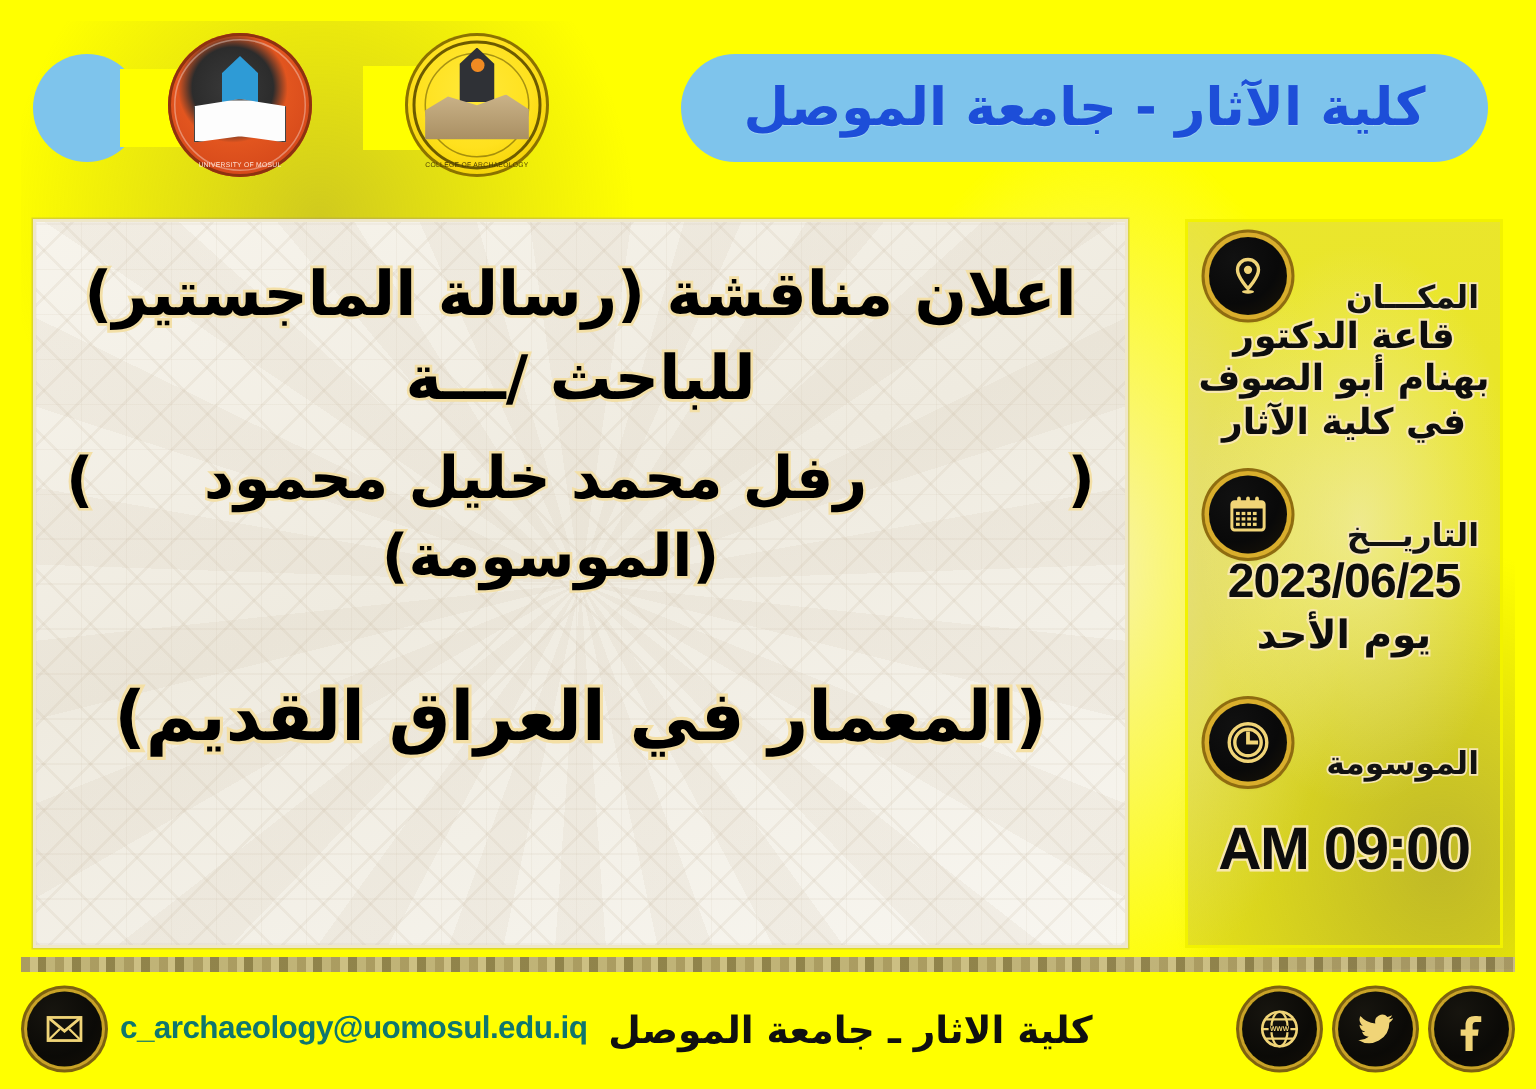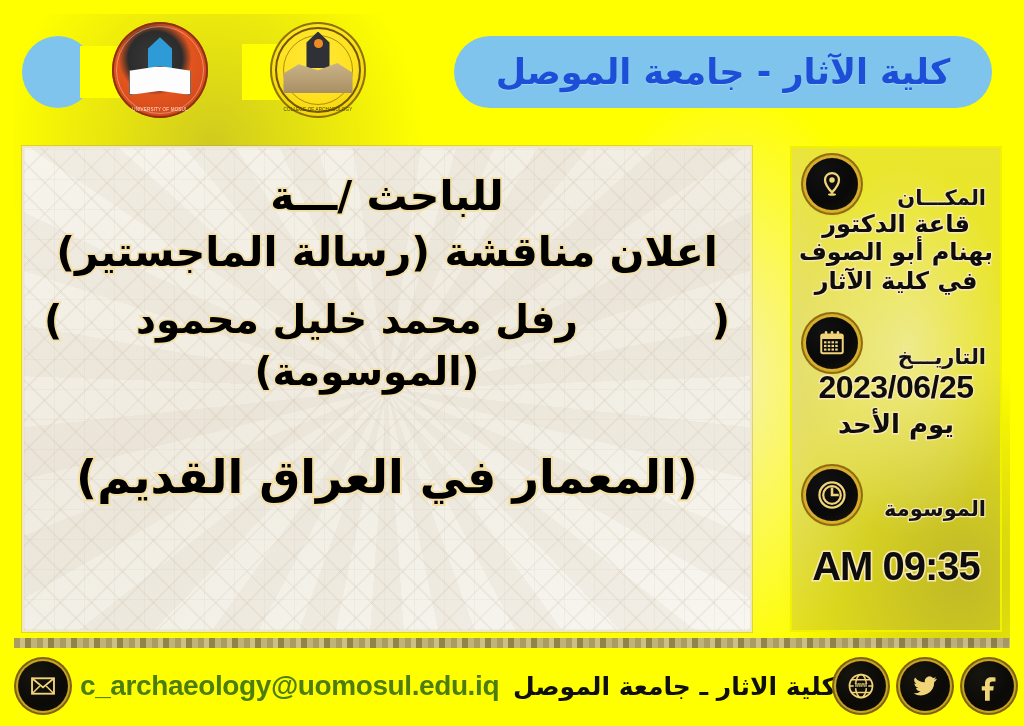--- a/index.html
+++ b/index.html
@@ -332,23 +332,23 @@
     width: 50px; height: 50px;
     border-radius: 50%;
     background: radial-gradient(circle at 34% 28%, #17150f 0%, #0b0a07 60%, #151008 100%);
     box-shadow: 0 0 0 2px #c9a227, 0 0 0 4px #7d6210;
     display: flex;
     align-items: center;
     justify-content: center;
     flex: 0 0 auto;
   }
   .footer-email {
-    font-size: 28px;
-    font-weight: bold;
-    color: #4d7c0f;
+    font-size: 21px;
+    font-weight: bold;
+    color: #0f766e;
     font-family: "Liberation Sans", sans-serif;
     margin-left: 12px;
     letter-spacing: -0.4px;
     white-space: nowrap;
   }
   .footer-ar {
     font-size: 25px;
     font-weight: bold;
     color: #101010;
     margin-left: 14px;
@@ -391,22 +391,22 @@
       <div class="crest-land"></div>
       <div class="logo-micro">COLLEGE OF ARCHAEOLOGY</div>
     </div>
 
     <div class="header-banner">
       <div class="header-banner-text">كلية الآثار - جامعة الموصل</div>
     </div>
   </div>
 
   <div class="main-panel">
+    <div class="headline">اعلان مناقشة (رسالة الماجستير)</div>
     <div class="headline">للباحث /ـــة</div>
-    <div class="headline">اعلان مناقشة (رسالة الماجستير)</div>
 
     <div class="researcher-row">
       <span class="paren">(</span>
       <span class="researcher-name">رفل محمد خليل محمود</span>
       <span class="paren">)</span>
     </div>
 
     <div class="mawsuma">(الموسومة)</div>
 
     <div class="thesis-title">(المعمار في العراق القديم)</div>
@@ -462,21 +462,21 @@
     <div class="info-row">
       <span class="info-label">الموسومة</span>
       <span class="circle-icon">
         <svg width="32" height="32" viewBox="0 0 24 24" aria-hidden="true">
           <circle cx="12" cy="12" r="9.4" class="goldstroke" stroke-width="1.7"></circle>
           <circle cx="12" cy="12" r="6.6" class="goldstroke" stroke-width="1.7"></circle>
           <path class="goldstroke" stroke-width="1.9" stroke-linecap="square" d="M12 7.4V12h4.1"></path>
         </svg>
       </span>
     </div>
-    <div class="info-value time">09:35 AM</div>
+    <div class="info-value time">09:00 AM</div>
   </div>
 
   <div class="footer">
     <div class="footer-strip"></div>
 
     <span class="footer-icon">
       <svg width="28" height="28" viewBox="0 0 24 24" aria-hidden="true">
         <rect x="2.6" y="5.4" width="18.8" height="13.2" class="goldstroke" stroke-width="1.6"></rect>
         <path class="goldstroke" stroke-width="1.6" d="M2.6 5.4 12 13.2l9.4-7.8"></path>
         <path class="goldstroke" stroke-width="1.3" d="M2.6 18.6 9.3 12M21.4 18.6 14.7 12"></path>

